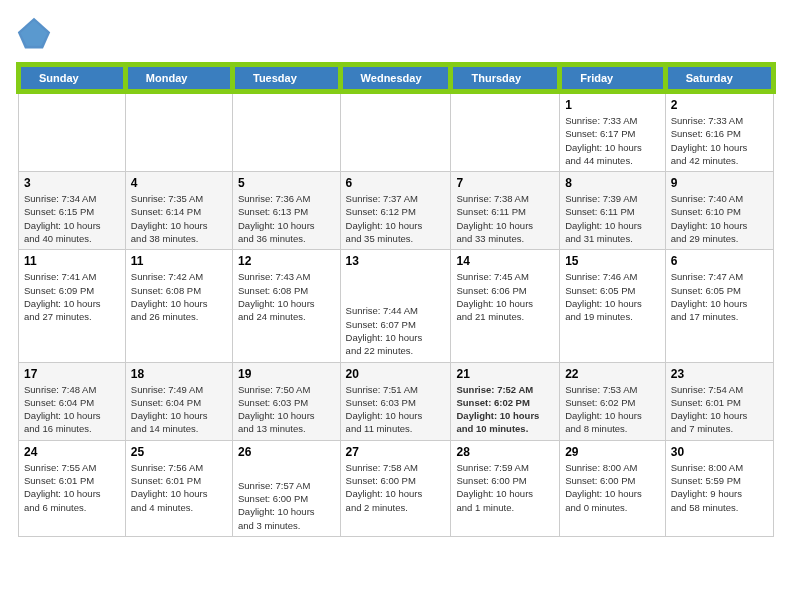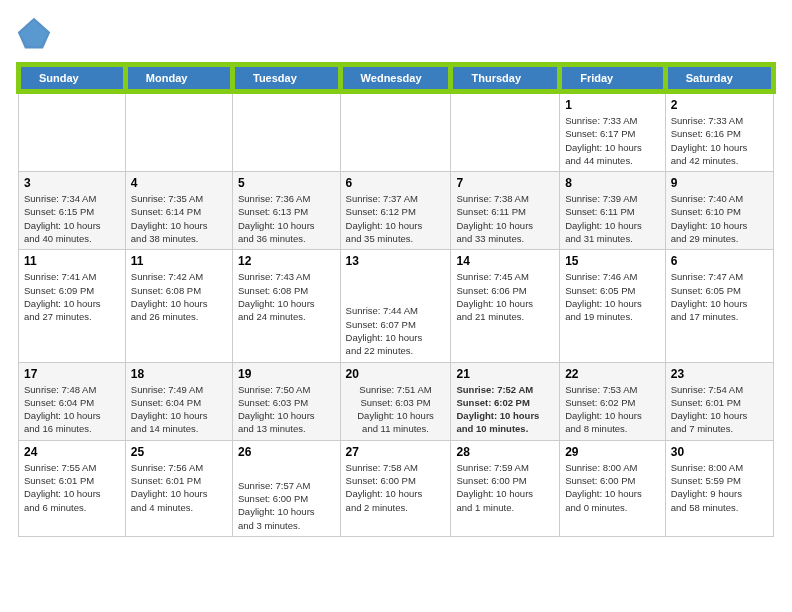--- a/index.html
+++ b/index.html
@@ -265,21 +265,21 @@
         </td>
         <td>
           <span class="day-num">19</span>
           <div class="day-info" style="white-space: pre-line;">Sunrise: 7:50 AM
 Sunset: 6:03 PM
 Daylight: 10 hours
 and 13 minutes.</div>
         </td>
         <td>
           <span class="day-num">20</span>
-          <div class="day-info" style="white-space: pre-line; text-align: center;">Sunrise: 7:51 AM
+          <div class="day-info" style="white-space: pre-line;">Sunrise: 7:51 AM
 Sunset: 6:03 PM
 Daylight: 10 hours
 and 11 minutes.</div>
         </td>
         <td>
           <span class="day-num">21</span>
           <div class="day-info" style="white-space: pre-line; font-weight: bold;">Sunrise: 7:52 AM
 Sunset: 6:02 PM
 Daylight: 10 hours
 and 10 minutes.</div>

